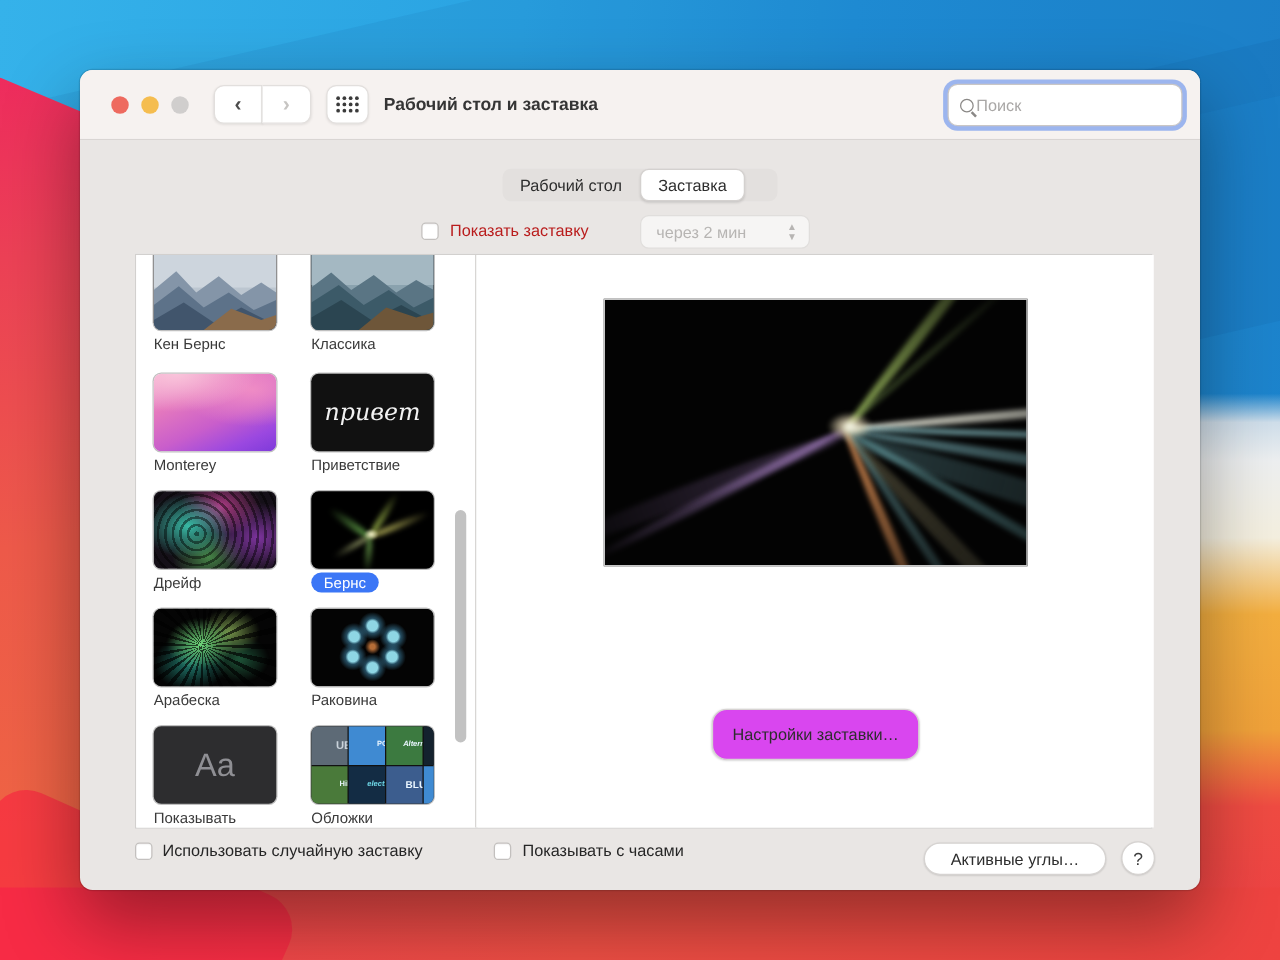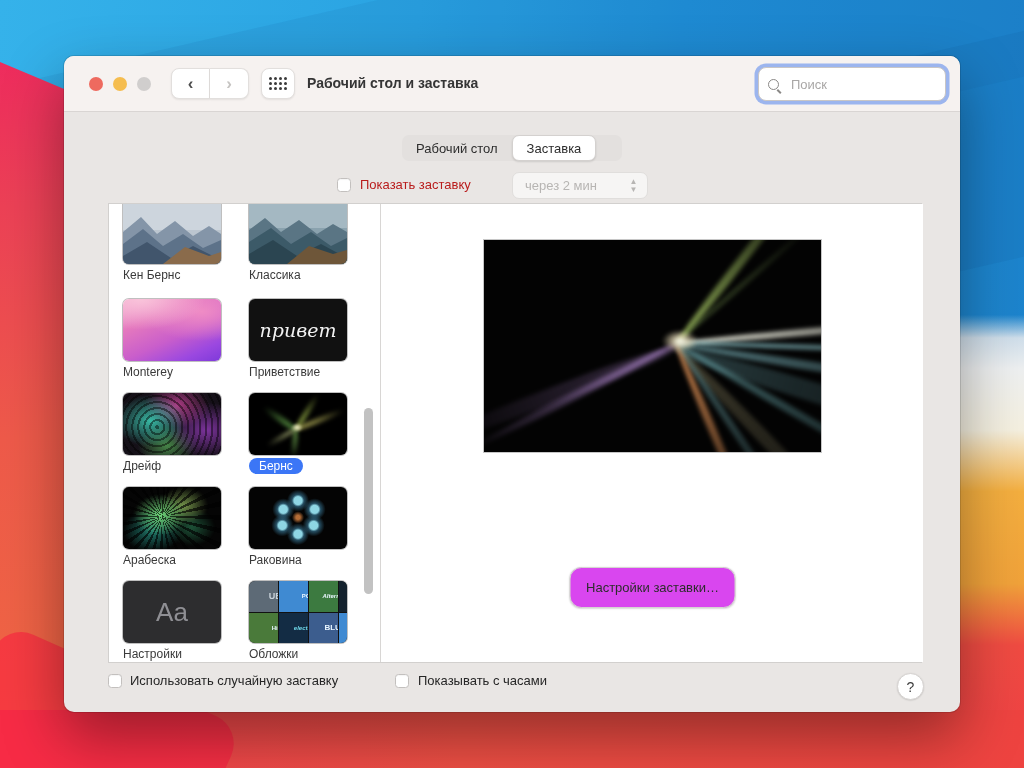--- a/index.html
+++ b/index.html
@@ -32,21 +32,21 @@
     font-size:17px; font-weight:bold; color:#4c4c4c; }
   .navbtn.back { left:107px; border-radius:8px 0 0 8px; }
   .navbtn.fwd  { left:146px; border-radius:0 8px 8px 0; color:#c6c4c2; border-left:none; }
   .gridbtn { position:absolute; left:197px; top:12px; width:34px; height:31px; background:#fff; border:1px solid #e2dfdd;
     border-radius:8px; box-shadow:0 1px 2px rgba(0,0,0,.08); display:flex; align-items:center; justify-content:center; }
   .gridglyph { display:grid; grid-template-columns:repeat(4,3px); grid-template-rows:repeat(3,3px); gap:2px; }
   .gridglyph i { width:3px; height:3px; background:#3b3b3b; border-radius:50%; }
   .wtitle { position:absolute; left:243px; top:19px; font-size:14px; font-weight:bold; color:#353535; }
   .search { position:absolute; right:14px; top:11px; width:188px; height:34px; background:#fff;
     border:1px solid #c9c6c5; border-radius:8px; box-shadow:0 0 0 3.5px rgba(125,160,238,.75);
-    display:flex; align-items:center; padding:0 9px; gap:12px; }
+    display:flex; align-items:center; padding:0 9px; gap:2px; }
   .search input { border:none; outline:none; flex:1; font-size:13px; color:#333; background:transparent; font-family:"Liberation Sans",sans-serif; }
   .search input::placeholder { color:#a9a7a6; }
   .mag { width:11px; height:11px; border:1.6px solid #8a8886; border-radius:50%; position:relative; flex:0 0 auto; }
   .mag::after { content:""; position:absolute; left:9px; top:9px; width:5px; height:1.6px; background:#8a8886; transform:rotate(45deg); transform-origin:0 0; }
 
   
   .tabs { position:absolute; left:338px; top:79px; width:220px; height:26px; background:#e3e0de; border-radius:7px;
     display:flex; align-items:center; }
   .tab { height:26px; display:flex; align-items:center; justify-content:center; font-size:13px; color:#2d2d2d; padding:0 14px; cursor:default; }
   .tab.sel { background:#fff; border:1px solid #d4d1cf; border-radius:7px; box-shadow:0 1px 2px rgba(0,0,0,.12); height:26px; }
@@ -266,21 +266,21 @@
 
         <div class="cell p42">
           <div class="thumb art-shell"></div>
           <div class="clabel">Раковина</div>
         </div>
 
         <div class="cell p51">
           <div class="thumb art-message">
             <span>Aa</span>
           </div>
-          <div class="clabel">Настройки</div>
+          <div class="clabel">Показывать</div>
         </div>
 
         <div class="cell p52">
           <div class="thumb art-covers">
             <span class="covert cv0">UES</span>
             <span class="covert cv1">POP</span>
             <span class="covert cv2">Alternative</span>
             <span class="covert cv3">electro</span>
             <span class="covert cv4">Hike</span>
             <span class="covert cv5">electronic</span>
@@ -310,16 +310,17 @@
           <div class="pv-glow"></div>
         </div>
         <div class="settings-btn">Настройки заставки…</div>
       </div>
     </div>
 
     <div class="cb foot-cb1"></div>
     <div class="foot-lb1">Использовать случайную заставку</div>
     <div class="cb foot-cb2"></div>
     <div class="foot-lb2">Показывать с часами</div>
+    <div class="corners-btn">Активные углы…</div>
     <div class="help-btn">?</div>
 
   </div>
 </div>
 
 </body></html>

